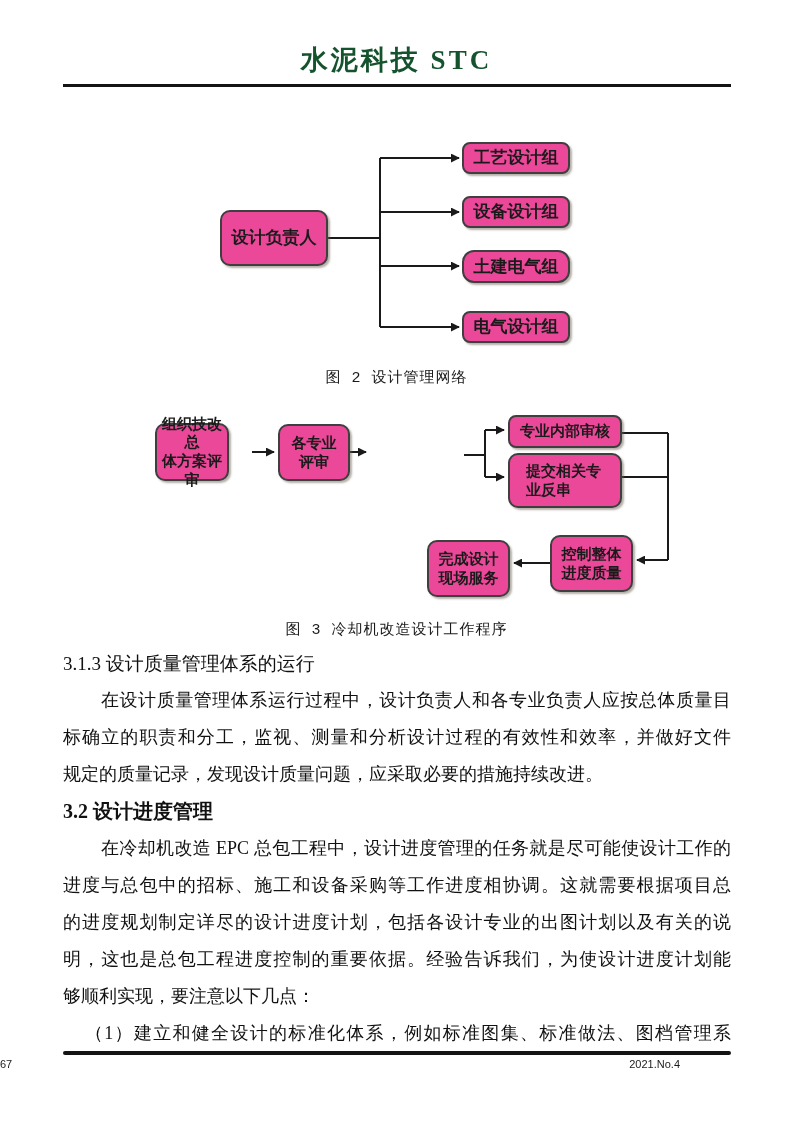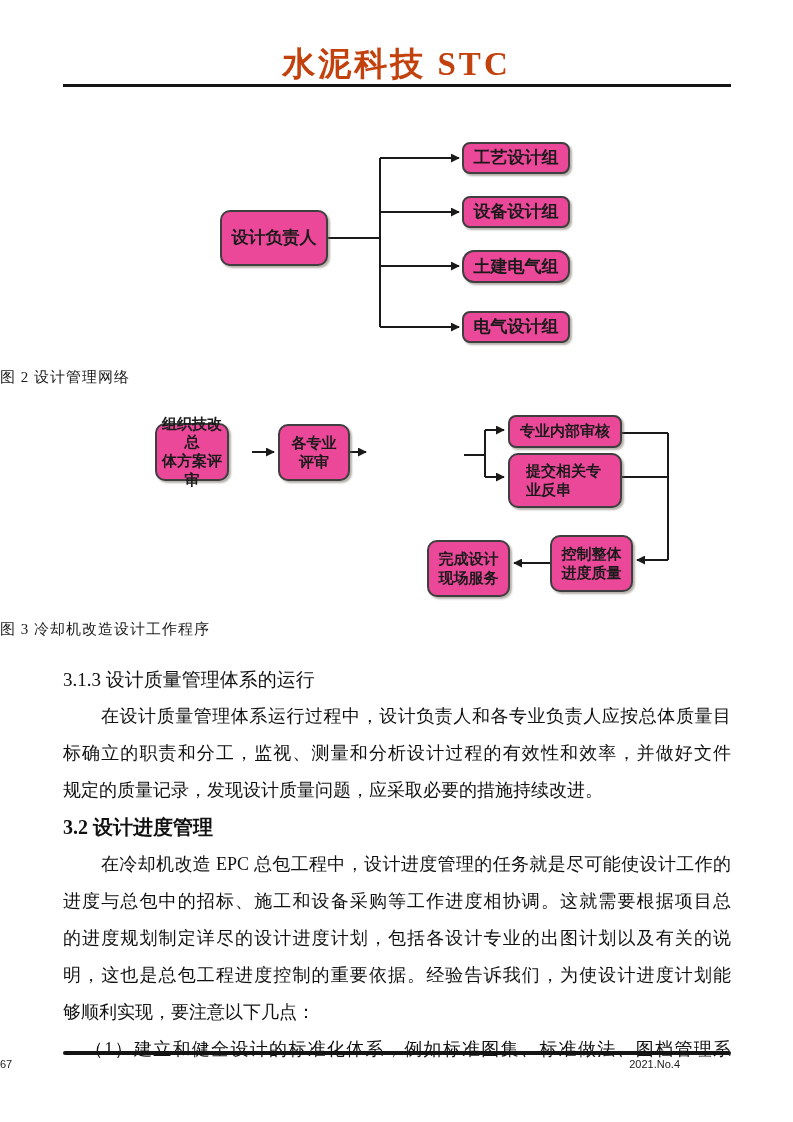--- a/index.html
+++ b/index.html
@@ -8,22 +8,22 @@
     width:793px;height:1122px;
     margin:0 auto;
     background:#ffffff;
     overflow:hidden;
     font-family:"Liberation Serif","DejaVu Serif",serif;
     color:#111;
   }
   
   .journal-title{
     position:absolute;top:42px;left:0;width:100%;
-    text-align:center;font-size:33px;font-weight:600;
-    letter-spacing:3px;color:#c2410c;
+    text-align:center;font-size:27px;font-weight:600;
+    letter-spacing:3px;color:#14532d;
   }
   .rule{position:absolute;left:63px;width:668px;background:#141414;}
   .header-rule{top:84px;height:3px;}
   .footer-rule{top:1051px;height:4px;border-radius:2px;}
   
   .chart{position:absolute;}
   .chart svg{position:absolute;left:0;top:0;}
   .node{
     position:absolute;
     background:#ec4899;
@@ -35,26 +35,26 @@
     font-family:"Liberation Sans","DejaVu Sans",sans-serif;
     font-weight:bold;color:#1a1a1a;
     white-space:pre-line;
     line-height:1.25;
     box-sizing:border-box;
   }
   .chart1 .node{font-size:17px;}
   .chart2 .node{font-size:15px;}
   .node.align-left{justify-content:flex-start;text-align:left;padding-left:16px;}
   .fig-caption{
-    position:absolute;left:0;width:100%;
-    font-family:Liberation Serif, serif;
+    position:absolute;left:0;width:100%;text-align:center;
+    font-family:Liberation Mono, monospace;
     font-size:15px;color:#1a1a1a;letter-spacing:1px;
   }
   
-  .textblock{position:absolute;left:63px;top:645px;width:668px;margin-top:16px;}
+  .textblock{position:absolute;left:63px;top:645px;width:668px;}
   .bline{
     font-size:18px;line-height:37px;height:37px;
     text-align:justify;text-align-last:justify;
     overflow:hidden;
   }
   .bline.endline{text-align-last:left;}
   .indent{text-indent:38px;}
   .indent-item{text-indent:22px;}
   .h313{font-size:19px;line-height:37px;height:37px;text-align:left;text-align-last:left;}
   .h32{font-size:20px;line-height:37px;height:37px;font-weight:bold;text-align:left;text-align-last:left;}

